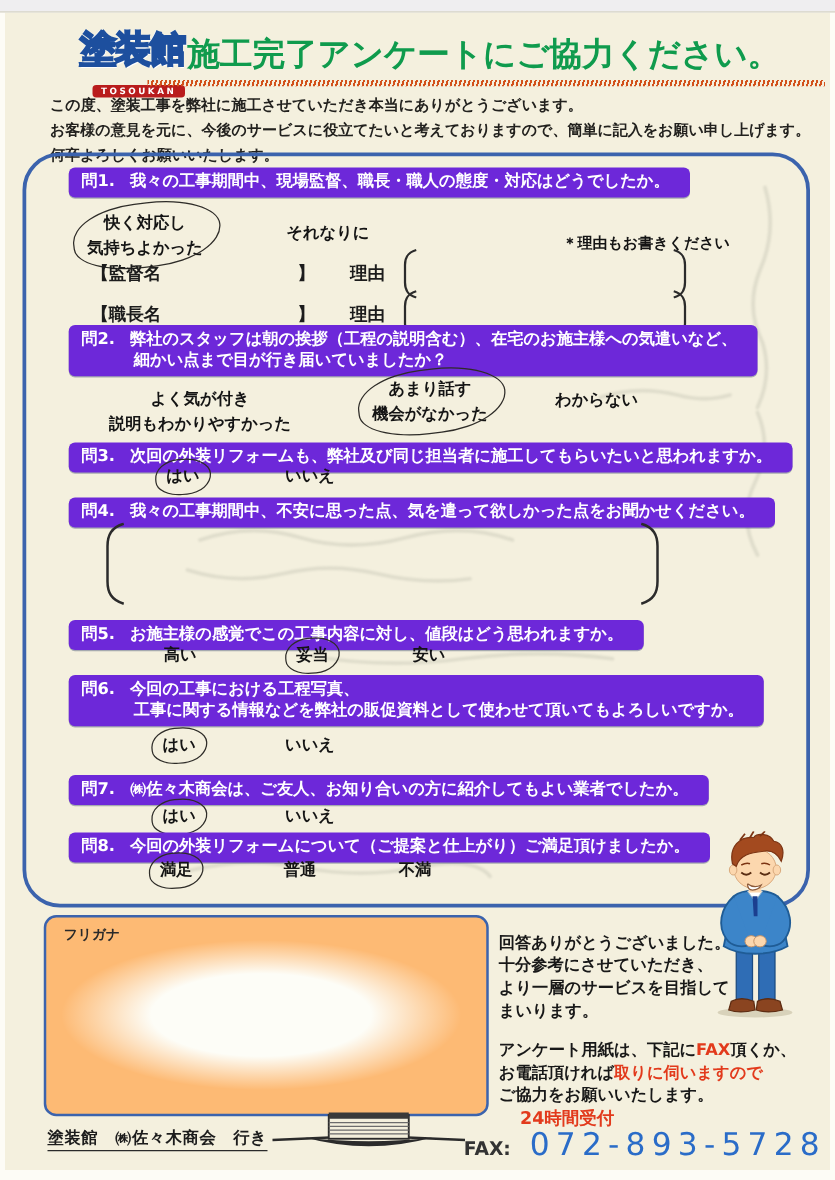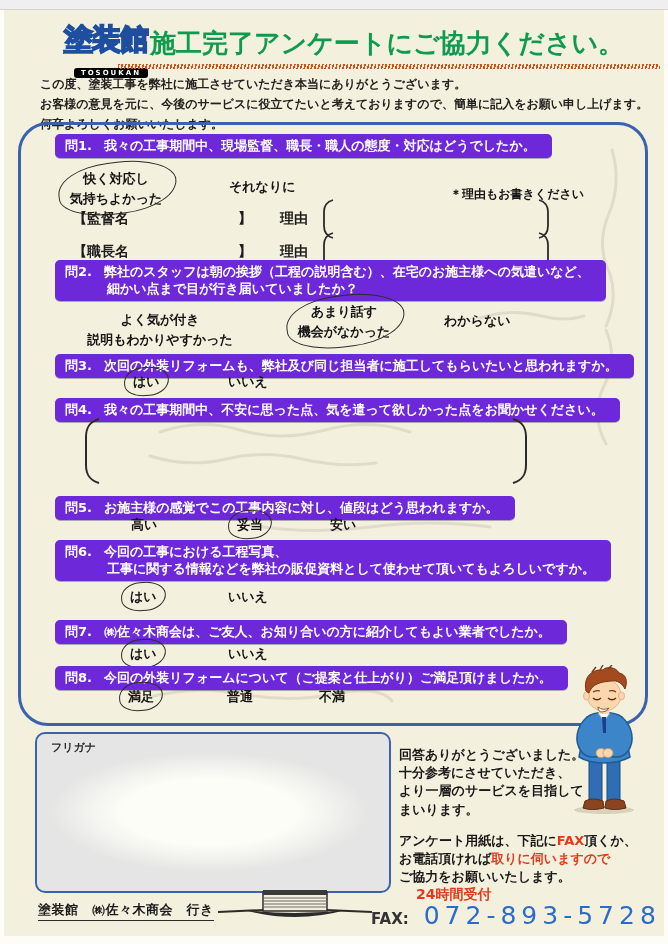--- a/index.html
+++ b/index.html
@@ -5,21 +5,21 @@
   html,body{margin:0;padding:0;background:#ffffff;}
   *{box-sizing:border-box;}
   #stage{position:relative;width:668px;height:944px;overflow:hidden;
          font-family:"DejaVu Sans","Liberation Sans",sans-serif;color:#1c1c1c;background:#fdfcf6;}
   #sheet{position:absolute;left:4px;top:10px;width:660px;height:926px;background:#f4f0de;}
   .edge-top{position:absolute;left:0;top:0;width:668px;height:10px;background:#efeef0;border-bottom:1px solid #d8d5c6;}
   
   .logo{position:absolute;left:36px;top:20px;width:112px;text-align:right;}
   .logo-text{font-size:29px;font-weight:900;letter-spacing:-1px;color:#5e9bd8;
              -webkit-text-stroke:1.8px #1d4f9e;text-shadow:0 0 2px #ffffff,1px 1px 0 #ffffff,-1px -1px 0 #ffffff;}
-  .logo-banner{display:inline-block;background:#000000;color:#fff;font-size:7px;font-weight:700;
+  .logo-banner{display:inline-block;background:#b91c1c;color:#fff;font-size:7px;font-weight:700;
                letter-spacing:2px;padding:1px 7px;border-radius:3px;margin-top:-3px;}
   .title{position:absolute;left:150px;top:26px;font-size:26px;font-weight:800;color:#0f9b4d;white-space:nowrap;}
   .hatch{position:absolute;left:118px;top:64px;width:542px;height:5px;
          background:repeating-linear-gradient(105deg,#d2511b 0 1.6px,rgba(0,0,0,0) 1.6px 3.4px);}
   .intro{position:absolute;left:40px;top:75px;font-size:12px;font-weight:600;line-height:1.66;color:#22211e;}
   
   .mainbox{position:absolute;left:18px;top:122px;width:630px;height:604px;border:3px solid #3b63ad;border-radius:30px;}
   
   .qbar{position:absolute;left:55px;background:#6d28d9;color:#ffffff;font-size:13px;font-weight:700;
         border-radius:5px;padding:3px 16px 4px 10px;line-height:1.32;white-space:nowrap;box-shadow:0 1px 0 rgba(20,40,90,.35);}
@@ -35,21 +35,21 @@
   .circled.big::after{left:-12px;right:-14px;top:-7px;bottom:-5px;transform:rotate(-7deg);}
   
   .frow{position:absolute;left:73px;height:42px;display:flex;align-items:center;}
   .fname{font-size:14px;font-weight:700;width:165px;}
   .fclose{font-size:14px;font-weight:700;}
   .freason{font-size:14px;font-weight:700;margin-left:28px;}
   .rbk{margin-left:14px;}
   .rbk-gap{width:204px;}
   
   .namebox{position:absolute;left:35px;top:732px;width:356px;height:161px;border:2.5px solid #3b63ad;
-           border-radius:10px;background:#e5e5e5;}
+           border-radius:10px;background:#fdba74;}
   .namebox .blob{position:absolute;left:12px;top:18px;width:320px;height:120px;border-radius:50%;
            background:radial-gradient(closest-side,#fdfdf7 55%,rgba(253,253,247,0));}
   .namebox .lbl{position:absolute;left:14px;top:6px;font-size:11px;font-weight:600;color:#2a2a2a;}
   .thanks{position:absolute;left:399px;top:746px;width:238px;font-size:13px;font-weight:700;line-height:1.4;color:#181818;}
   .thanks .gap{height:13px;}
   .red{color:#e23a1c;}
   .addressee{position:absolute;left:38px;top:901px;font-size:13px;font-weight:700;letter-spacing:.5px;
              border-bottom:1.6px solid #2a2a2a;padding-bottom:1px;}
   .hours{position:absolute;left:416px;top:886px;font-size:14px;font-weight:700;color:#e23a1c;}
   .faxline{position:absolute;left:371px;top:901px;display:flex;align-items:baseline;}

